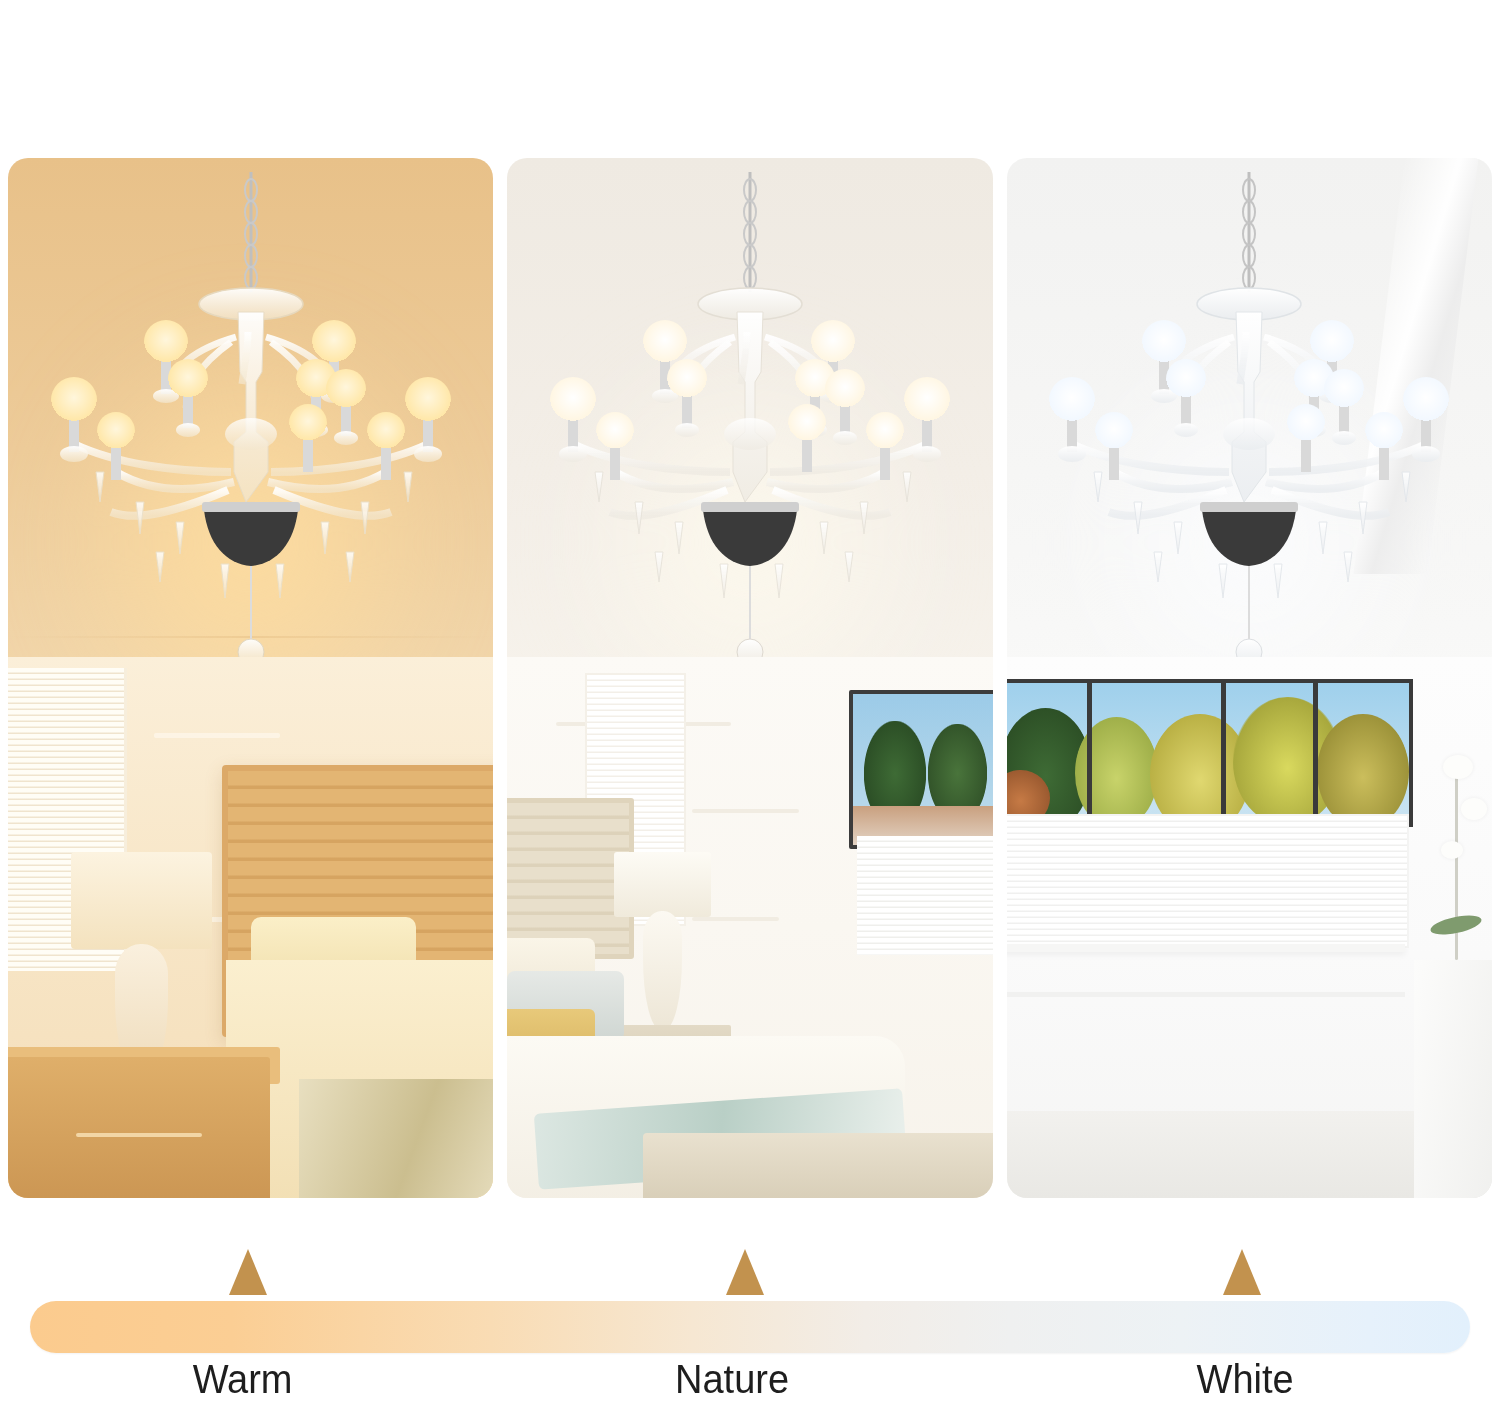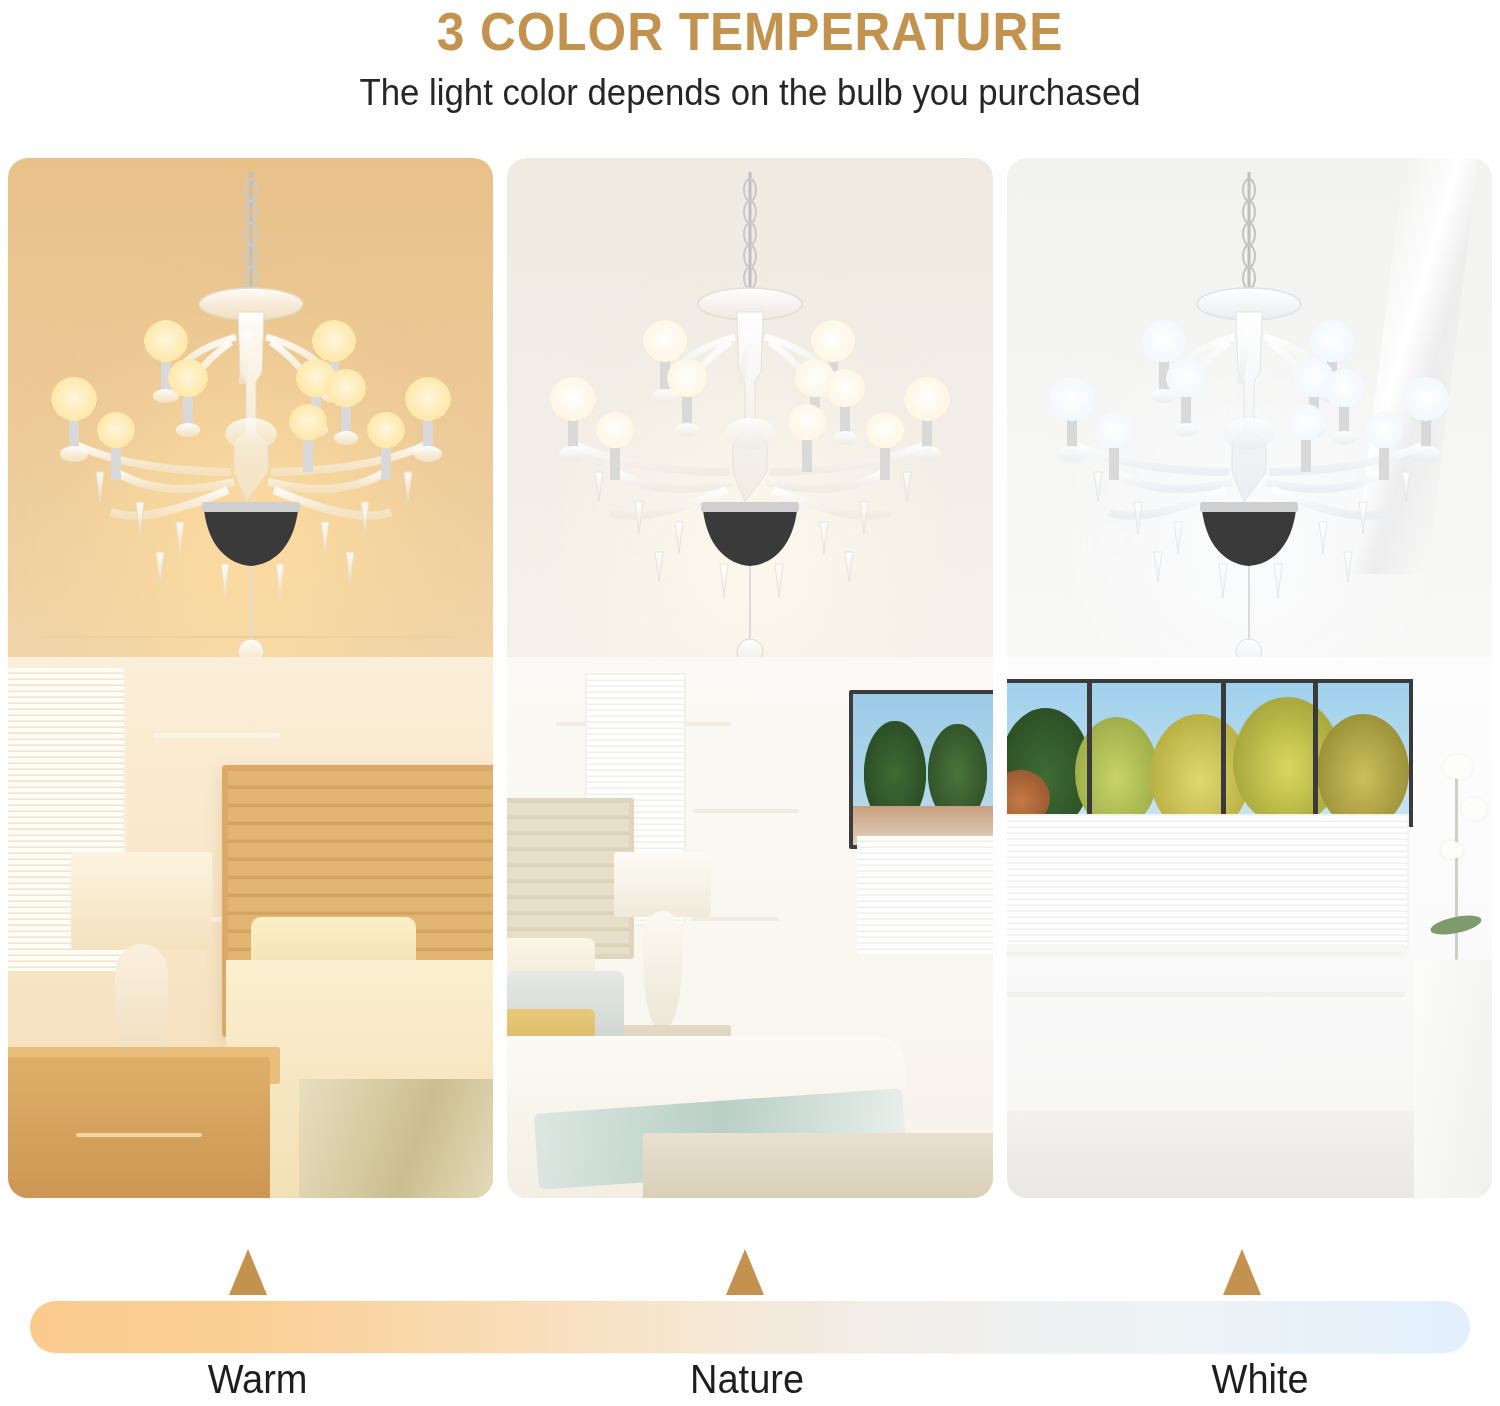--- a/index.html
+++ b/index.html
@@ -127,35 +127,31 @@
   .marker.m1{left:229px;}
   .marker.m2{left:726px;}
   .marker.m3{left:1223px;}
 
   
   .spectrum{position:absolute;left:30px;top:1301px;width:1440px;height:52px;border-radius:26px;
     background:linear-gradient(90deg,#FBCB8E 0%,#FBCE94 14%,#F9DCB4 32%,#F6E7D2 46%,#F2EDE7 58%,#EFF0F0 68%,#EDF2F5 80%,#E6F1FB 93%,#E2F0FC 100%);
     box-shadow:0 1px 2px rgba(0,0,0,.05);}
 
   
-  .labels{position:absolute;left:15px;top:1356px;width:1232px;height:50px;}
+  .labels{position:absolute;left:0;top:1356px;width:1232px;height:50px;}
   .lbl{position:absolute;font-size:40px;line-height:46px;color:#1E1E1E;transform:scaleX(0.95);white-space:nowrap;}
   .lbl.l1{left:190px;}
   .lbl.l2{left:672px;}
   .lbl.l3{left:1194px;}
 </style>
 </head>
 <body>
 
 <div class="page">
 
-  <div class="header">
-    <h1 class="title">3 COLOR TEMPERATURE</h1>
-    <p class="subtitle">The light color depends on the bulb you purchased</p>
-  </div>
 
   <div class="panels">
 
     <div class="panel warm">
       <div class="scene"></div>
       <div class="glow"></div>
       <div class="ceil-line"></div>
 
       <div class="chandelier">
         <svg width="470" height="560" viewBox="0 0 470 560">

